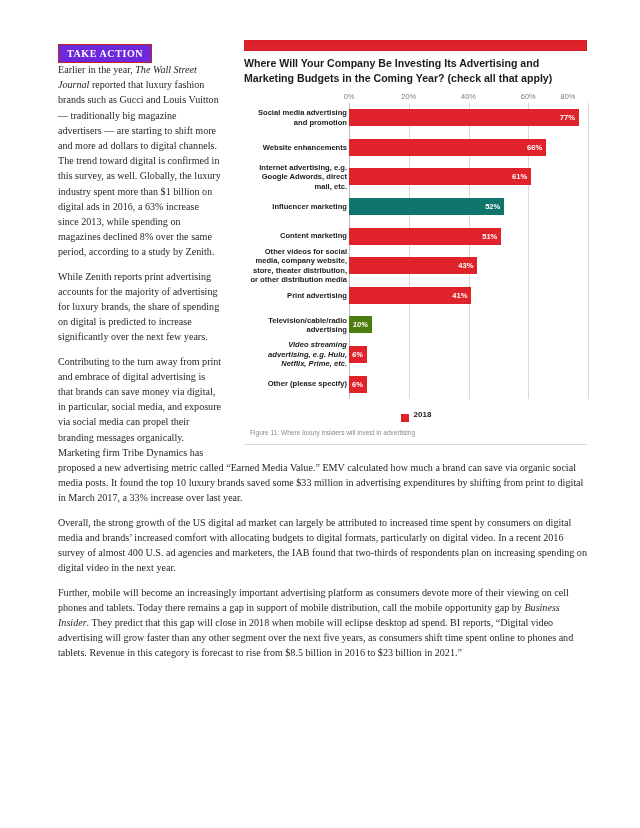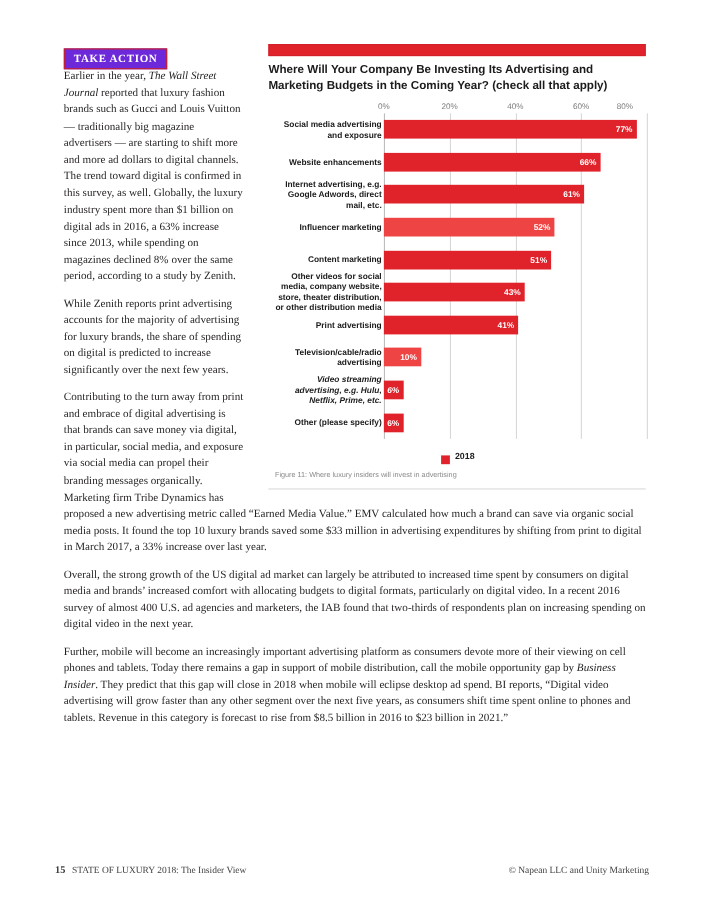--- a/index.html
+++ b/index.html
@@ -198,40 +198,40 @@
           <div class="plot">
             <div class="gridlines">
                 <div class="gridline axis0" style="left: 105px;"></div>
                 <div class="gridline" style="left: 164.75px;"></div>
                 <div class="gridline" style="left: 224.5px;"></div>
                 <div class="gridline" style="left: 284.25px;"></div>
                 <div class="gridline" style="left: 344px;"></div>
               </div>
             <div class="rows">
                 <div class="row" style="top: 0px; height: 29.6px;">
-                  <div class="row-label">Social media advertising and exposure</div>
+                  <div class="row-label">Social media advertising and promotion</div>
                   <div class="bar" style="width: 230.037px; height: 17px; top: 6.3px; background: rgb(224, 35, 43);">
                     <span class="bar-value">77%</span>
                   </div>
                 </div>
                 <div class="row" style="top: 29.6px; height: 29.6px;">
                   <div class="row-label">Website enhancements</div>
                   <div class="bar" style="width: 197.175px; height: 17px; top: 6.3px; background: rgb(224, 35, 43); justify-content: flex-end;">
                     <span class="bar-value">66%</span>
                   </div>
                 </div>
                 <div class="row" style="top: 59.2px; height: 29.6px;">
                   <div class="row-label">Internet advertising, e.g. Google Adwords, direct mail, etc.</div>
                   <div class="bar" style="width: 182.237px; height: 17px; top: 6.3px; background: rgb(224, 35, 43);">
                     <span class="bar-value">61%</span>
                   </div>
                 </div>
                 <div class="row" style="top: 88.8px; height: 29.6px;">
                   <div class="row-label">Influencer marketing</div>
-                  <div class="bar" style="width: 155.35px; height: 17px; top: 6.3px; background: #ef4444; padding-left: 48px;">
+                  <div class="bar" style="width: 155.35px; height: 17px; top: 6.3px; background: #0f766e; padding-left: 48px;">
                     <span class="bar-value">52%</span>
                   </div>
                 </div>
                 <div class="row" style="top: 118.4px; height: 29.6px;">
                   <div class="row-label">Content marketing</div>
                   <div class="bar" style="width: 152.362px; height: 17px; top: 6.3px; background: rgb(224, 35, 43);">
                     <span class="bar-value">51%</span>
                   </div>
                 </div>
                 <div class="row" style="top: 148px; height: 29.6px;">
@@ -241,21 +241,21 @@
                   </div>
                 </div>
                 <div class="row" style="top: 177.6px; height: 29.6px;">
                   <div class="row-label">Print advertising</div>
                   <div class="bar" style="width: 122.487px; height: 17px; top: 6.3px; background: rgb(224, 35, 43);">
                     <span class="bar-value">41%</span>
                   </div>
                 </div>
                 <div class="row" style="top: 207.2px; height: 29.6px;">
                   <div class="row-label">Television/cable/radio advertising</div>
-                  <div class="bar" style="width: 34px; height: 17px; top: 6.3px; background: #ef4444;">
+                  <div class="bar" style="width: 23px; height: 17px; top: 6.3px; background: #4d7c0f; font-style: italic;">
                     <span class="bar-value">10%</span>
                   </div>
                 </div>
                 <div class="row" style="top: 236.8px; height: 29.6px; font-style: italic;">
                   <div class="row-label">Video streaming advertising, e.g. Hulu, Netflix, Prime, etc.</div>
                   <div class="bar" style="width: 17.925px; height: 17px; top: 6.3px; background: rgb(224, 35, 43);">
                     <span class="bar-value">6%</span>
                   </div>
                 </div>
                 <div class="row" style="top: 266.4px; height: 29.6px;">
@@ -280,20 +280,14 @@
 
     <div>
         <p>Earlier in the year, <i>The Wall Street Journal</i> reported that luxury fashion brands such as Gucci and Louis Vuitton — traditionally big magazine advertisers — are starting to shift more and more ad dollars to digital channels. The trend toward digital is confirmed in this survey, as well. Globally, the luxury industry spent more than $1 billion on digital ads in 2016, a 63% increase since 2013, while spending on magazines declined 8% over the same period, according to a study by Zenith.</p>
         <p>While Zenith reports print advertising accounts for the majority of advertising for luxury brands, the share of spending on digital is predicted to increase significantly over the next few years.</p>
         <p>Contributing to the turn away from print and embrace of digital advertising is that brands can save money via digital, in particular, social media, and exposure via social media can propel their branding messages organically. Marketing firm Tribe Dynamics has proposed a new advertising metric called “Earned Media Value.” EMV calculated how much a brand can save via organic social media posts. It found the top 10 luxury brands saved some $33 million in advertising expenditures by shifting from print to digital in March 2017, a 33% increase over last year.</p>
         <p>Overall, the strong growth of the US digital ad market can largely be attributed to increased time spent by consumers on digital media and brands’ increased comfort with allocating budgets to digital formats, particularly on digital video. In a recent 2016 survey of almost 400 U.S. ad agencies and marketers, the IAB found that two-thirds of respondents plan on increasing spending on digital video in the next year.</p>
         <p>Further, mobile will become an increasingly important advertising platform as consumers devote more of their viewing on cell phones and tablets. Today there remains a gap in support of mobile distribution, call the mobile opportunity gap by <i>Business Insider</i>. They predict that this gap will close in 2018 when mobile will eclipse desktop ad spend. BI reports, “Digital video advertising will grow faster than any other segment over the next five years, as consumers shift time spent online to phones and tablets. Revenue in this category is forecast to rise from $8.5 billion in 2016 to $23 billion in 2021.”</p>
       </div>
   </div>
 
-  <div class="footer">
-    <div class="footer-left">
-      <span class="pageno">15</span><span>STATE OF LUXURY 2018: The Insider View</span>
-    </div>
-    <div class="footer-right">© Napean LLC and Unity Marketing</div>
-  </div>
 
 </div>
 
 </body></html>

